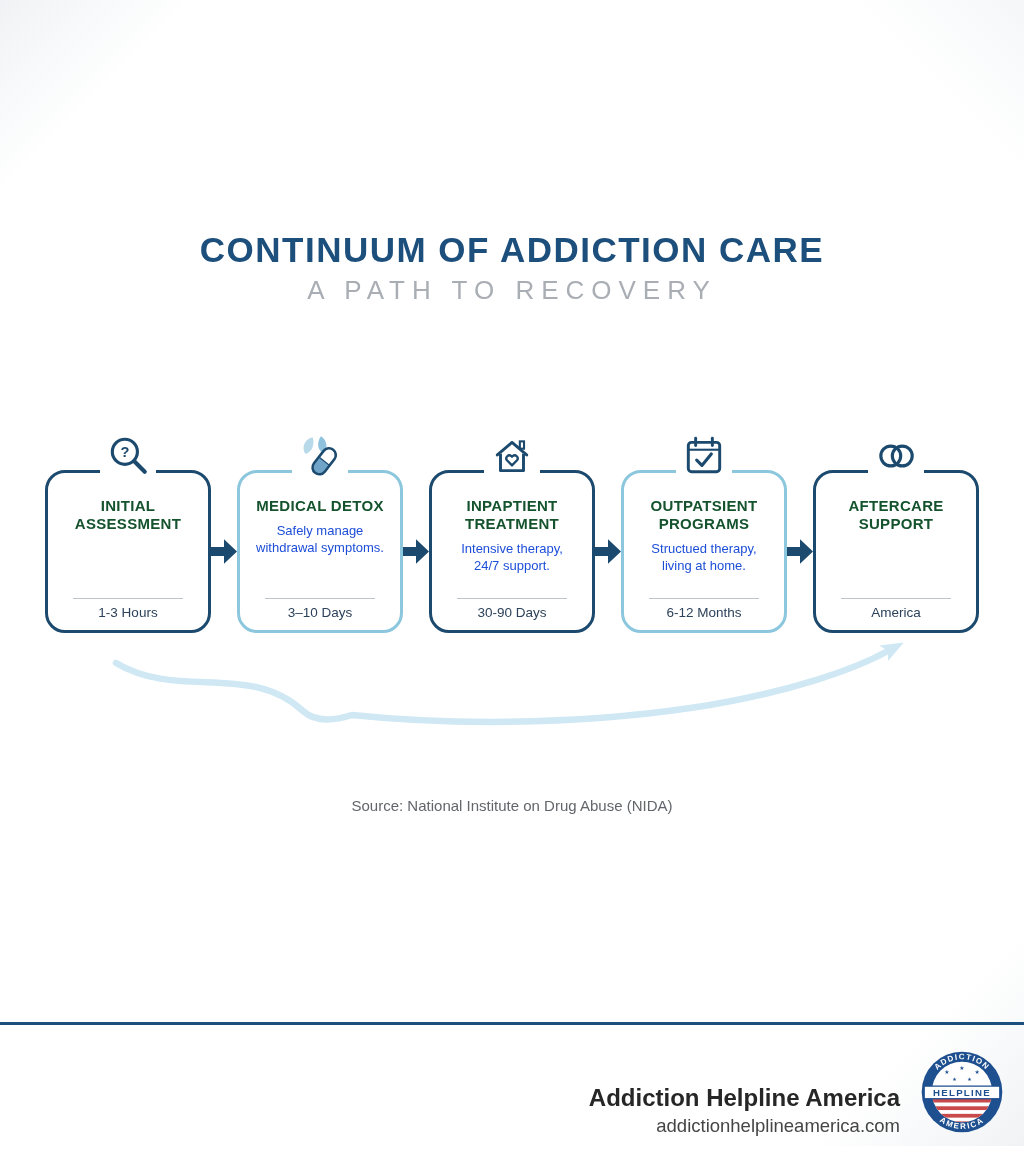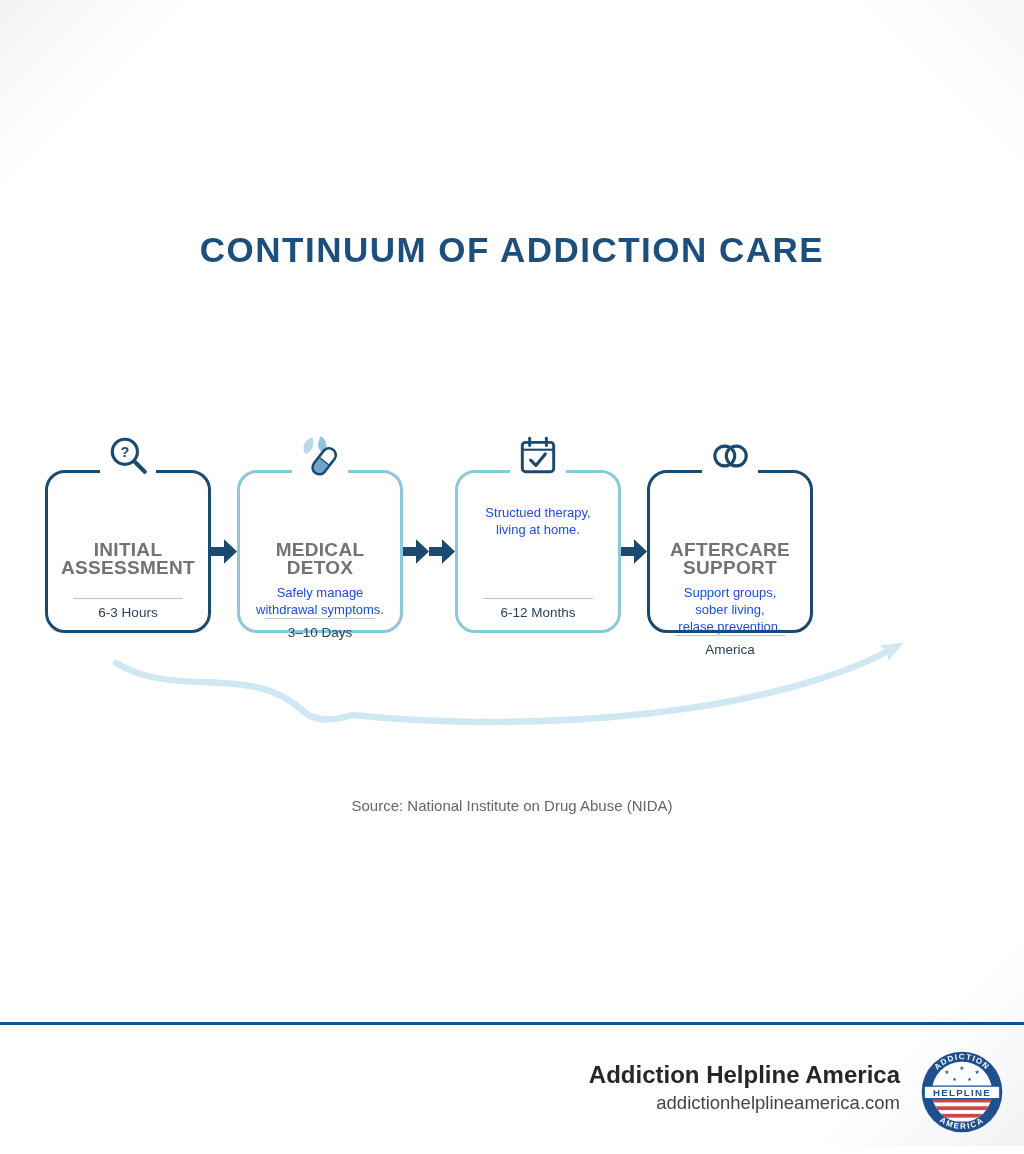--- a/index.html
+++ b/index.html
@@ -29,22 +29,22 @@
     border:3px solid #1c4a6e; border-radius:20px; background:#fff;
     display:flex; flex-direction:column; align-items:center;
     position:relative; padding:24px 8px 10px;
   }
   .step-card.light{ border-color:#8cc7de;align-items:center; }
   .card-icon{
     position:absolute; top:-40px; left:50%; transform:translateX(-50%);
     background:#fff; padding:0 5px; line-height:0;
   }
   .card-title{
-    font-size:19px; font-weight:bold; color:#737373; text-align:center;
-    line-height:18px; letter-spacing:.3px; max-width:150px;margin-top:44px;
+    font-size:15px; font-weight:bold; color:#14532d; text-align:center;
+    line-height:18px; letter-spacing:.3px; max-width:150px;
   }
   .card-desc{
     margin-top:7px; font-size:13px; color:#1d4ed8; text-align:center;
     line-height:17px; white-space:pre-line; max-width:150px;
   }
   .card-duration-wrap{
     margin-top:auto; width:76%; border-top:1px solid #bcc5cd;
     padding-top:6px; text-align:center;
   }
   .card-duration{ font-size:13.5px; color:#2c415a; font-weight:500; }
@@ -53,31 +53,32 @@
     background:#1c4a6e;
     clip-path:polygon(0 34%, 50% 34%, 50% 6%, 100% 50%, 50% 94%, 50% 66%, 0 66%);
   }
   .swoosh-svg{ position:absolute; left:0; top:0; width:1024px; height:1154px; pointer-events:none; }
   .source-text{
     position:absolute; top:797px; left:0; width:100%; text-align:center;
     font-size:15px; color:#62666b;
   }
   .footer-line{ position:absolute; top:1022px; left:0; width:1024px; height:3px; background:#1d4f7c; }
   .footer-brand-block{ position:absolute; top:1061px; right:124px; text-align:right; }
-  .footer-brand{ font-size:24px; font-weight:bold; color:#262626; }
+  .footer-brand{ font-size:24px; font-weight:bold; color:#262626;margin-top:23px; }
   .footer-site{ font-size:18.5px; color:#454545; margin-top:3px; }
   .footer-badge{ position:absolute; top:1050px; right:20px; width:84px; height:84px; }
   svg text{ font-family:"Liberation Sans", sans-serif; }
 </style>
 </head>
 <body>
 
 <div class="canvas">
 
   <div class="page-title">CONTINUUM OF ADDICTION CARE</div>
+  <div class="page-subtitle">A PATH TO RECOVERY</div>
 
   <svg class="swoosh-svg" viewBox="0 0 1024 1154" xmlns="http://www.w3.org/2000/svg">
     <defs>
       <marker id="swooshHead" markerUnits="userSpaceOnUse" markerWidth="28" markerHeight="24" refX="6" refY="11" orient="auto">
         <path d="M1 2 L24 11 L1 20 L6 11 Z" fill="#cfe8f4"></path>
       </marker>
     </defs>
     <path d="M116 663 C178 700 250 662 303 711 C314 721 330 722 352 715 C468 727 600 723 710 705 C792 691 853 670 888 651" fill="none" stroke="#cfe8f4" stroke-width="6.5" stroke-linecap="round" marker-end="url(#swooshHead)"></path>
   </svg>
 
@@ -86,21 +87,21 @@
     <div class="step-card dark">
       <div class="card-icon">
         <svg width="46" height="46" viewBox="0 0 44 44" xmlns="http://www.w3.org/2000/svg">
           <circle cx="19" cy="18" r="12" fill="#ffffff" stroke="#1c4a6e" stroke-width="3"></circle>
           <line x1="28" y1="27" x2="38" y2="37" stroke="#1c4a6e" stroke-width="4" stroke-linecap="round"></line>
           <text x="19" y="23" font-size="14" font-weight="bold" text-anchor="middle" fill="#1c4a6e">?</text>
         </svg>
       </div>
       <div class="card-title">INITIAL ASSESSMENT</div>
       <div class="card-duration-wrap">
-        <div class="card-duration">6-3 Hours</div>
+        <div class="card-duration">1-3 Hours</div>
       </div>
     </div>
 
     <div class="flow-arrow"></div>
 
     <div class="step-card light">
       <div class="card-icon">
         <svg width="46" height="46" viewBox="0 0 44 44" xmlns="http://www.w3.org/2000/svg">
           <path d="M15 4 C7 6 4 14 8 20 C15 18 17 10 15 4 Z" fill="#b7d9ea"></path>
           <path d="M23 3 C29 7 30 15 25 19 C19 16 19 8 23 3 Z" fill="#8fc3dd"></path>
@@ -113,53 +114,67 @@
       <div class="card-title">MEDICAL DETOX</div>
       <div class="card-desc">Safely manage
 withdrawal symptoms.</div>
       <div class="card-duration-wrap">
         <div class="card-duration">3–10 Days</div>
       </div>
     </div>
 
     <div class="flow-arrow"></div>
 
+    <div class="step-card dark">
+      <div class="card-icon">
+        <svg width="46" height="46" viewBox="0 0 44 44" xmlns="http://www.w3.org/2000/svg">
+          <rect x="29.5" y="8" width="4" height="7" fill="none" stroke="#1c4a6e" stroke-width="2"></rect>
+          <path d="M8 21 L22 9 L36 21" fill="#ffffff" stroke="#1c4a6e" stroke-width="2.8" stroke-linejoin="round" stroke-linecap="round"></path>
+          <path d="M11 19.5 V36 H33 V19.5" fill="#ffffff" stroke="#1c4a6e" stroke-width="2.8" stroke-linejoin="round"></path>
+          <path d="M22 31 l-4.6-4.7 a2.9 2.9 0 0 1 4.1-4.1 l.5 .5 .5-.5 a2.9 2.9 0 0 1 4.1 4.1 Z" fill="none" stroke="#1c4a6e" stroke-width="2.2" stroke-linejoin="round"></path>
+        </svg>
+      </div>
+      <div class="card-title">INPAPTIENT TREATMENT</div>
+      <div class="card-desc">Intensive therapy,
+24/7 support.</div>
+      <div class="card-duration-wrap">
+        <div class="card-duration">30-90 Days</div>
+      </div>
+    </div>
 
     <div class="flow-arrow"></div>
 
     <div class="step-card light">
       <div class="card-icon">
         <svg width="46" height="46" viewBox="0 0 44 44" xmlns="http://www.w3.org/2000/svg">
           <rect x="7" y="9" width="30" height="28" rx="3" fill="#ffffff" stroke="#1c4a6e" stroke-width="2.8"></rect>
           <line x1="14" y1="5" x2="14" y2="12" stroke="#1c4a6e" stroke-width="2.8" stroke-linecap="round"></line>
           <line x1="30" y1="5" x2="30" y2="12" stroke="#1c4a6e" stroke-width="2.8" stroke-linecap="round"></line>
           <line x1="7" y1="16" x2="37" y2="16" stroke="#1c4a6e" stroke-width="2"></line>
           <path d="M15 26 l5 5 l9 -11" fill="none" stroke="#1c4a6e" stroke-width="3" stroke-linecap="round" stroke-linejoin="round"></path>
         </svg>
       </div>
+      <div class="card-title">OUTPATSIENT PROGRAMS</div>
       <div class="card-desc">Structued therapy,
 living at home.</div>
       <div class="card-duration-wrap">
         <div class="card-duration">6-12 Months</div>
       </div>
     </div>
 
     <div class="flow-arrow"></div>
 
     <div class="step-card dark">
       <div class="card-icon">
         <svg width="46" height="46" viewBox="0 0 44 44" xmlns="http://www.w3.org/2000/svg">
           <circle cx="17" cy="22" r="9.5" fill="none" stroke="#1c4a6e" stroke-width="3"></circle>
           <circle cx="28" cy="22" r="9.5" fill="none" stroke="#1c4a6e" stroke-width="3"></circle>
         </svg>
       </div>
       <div class="card-title">AFTERCARE SUPPORT</div>
-      <div class="card-desc">Support groups,
-sober living,
-relase prevention.</div>
       <div class="card-duration-wrap">
         <div class="card-duration">America</div>
       </div>
     </div>
 
   </div>
 
   <div class="source-text">Source: National Institute on Drug Abuse (NIDA)</div>
 
   <div class="footer-line"></div>

